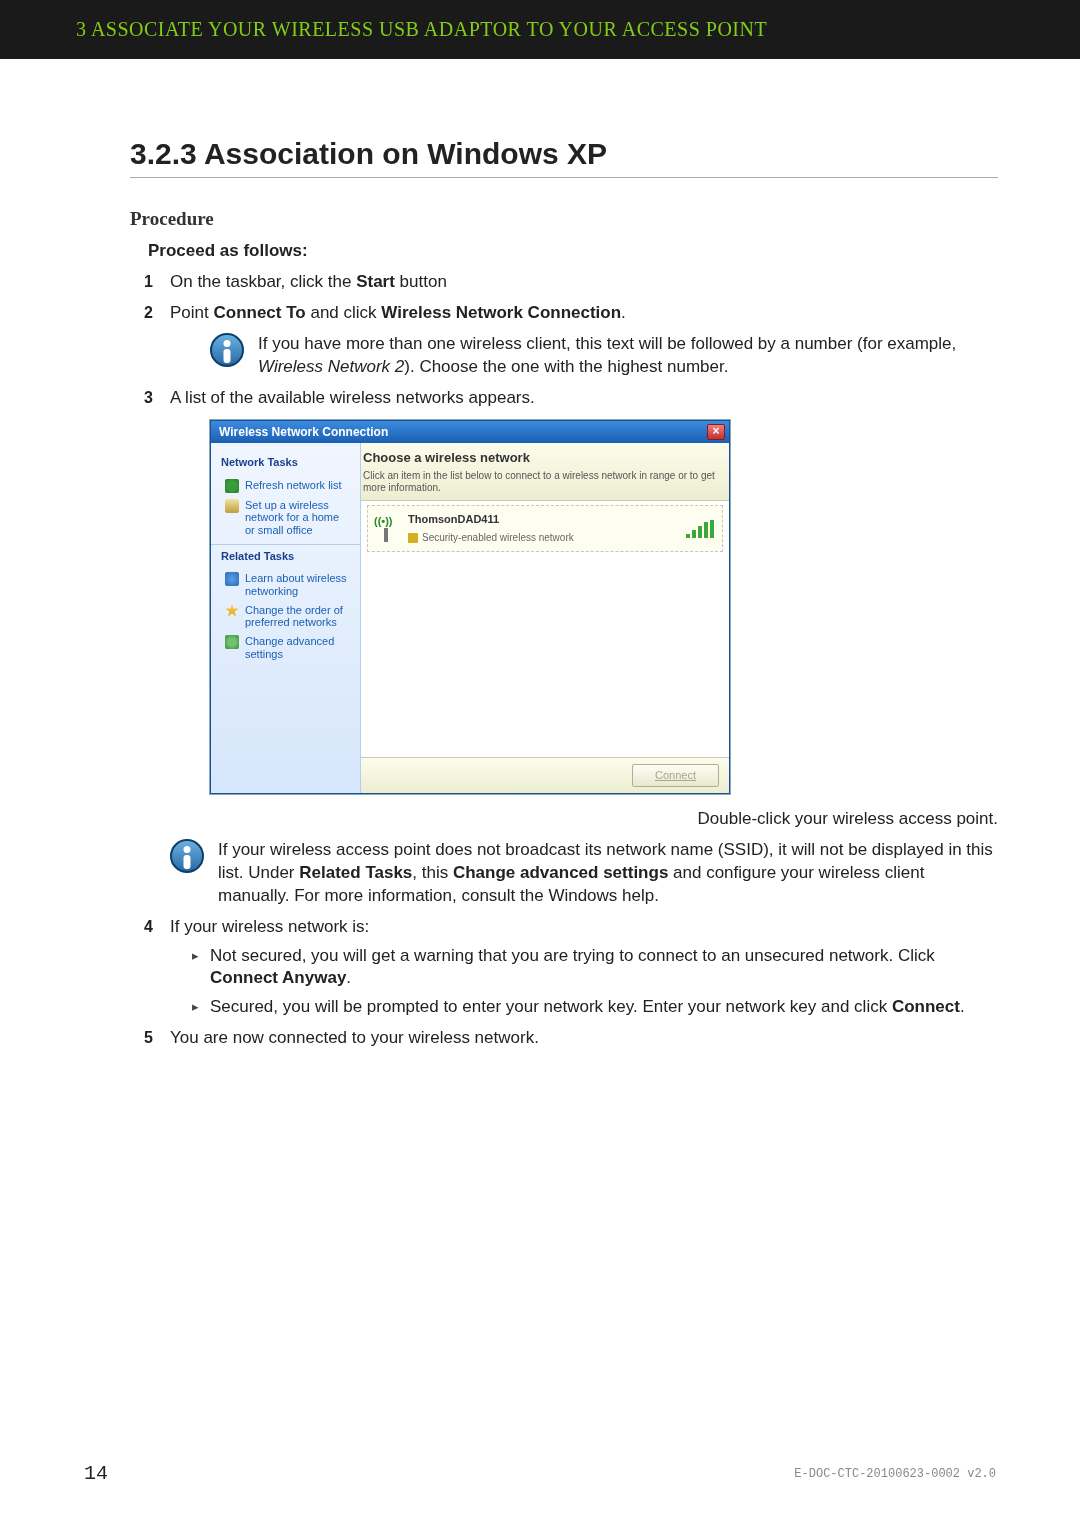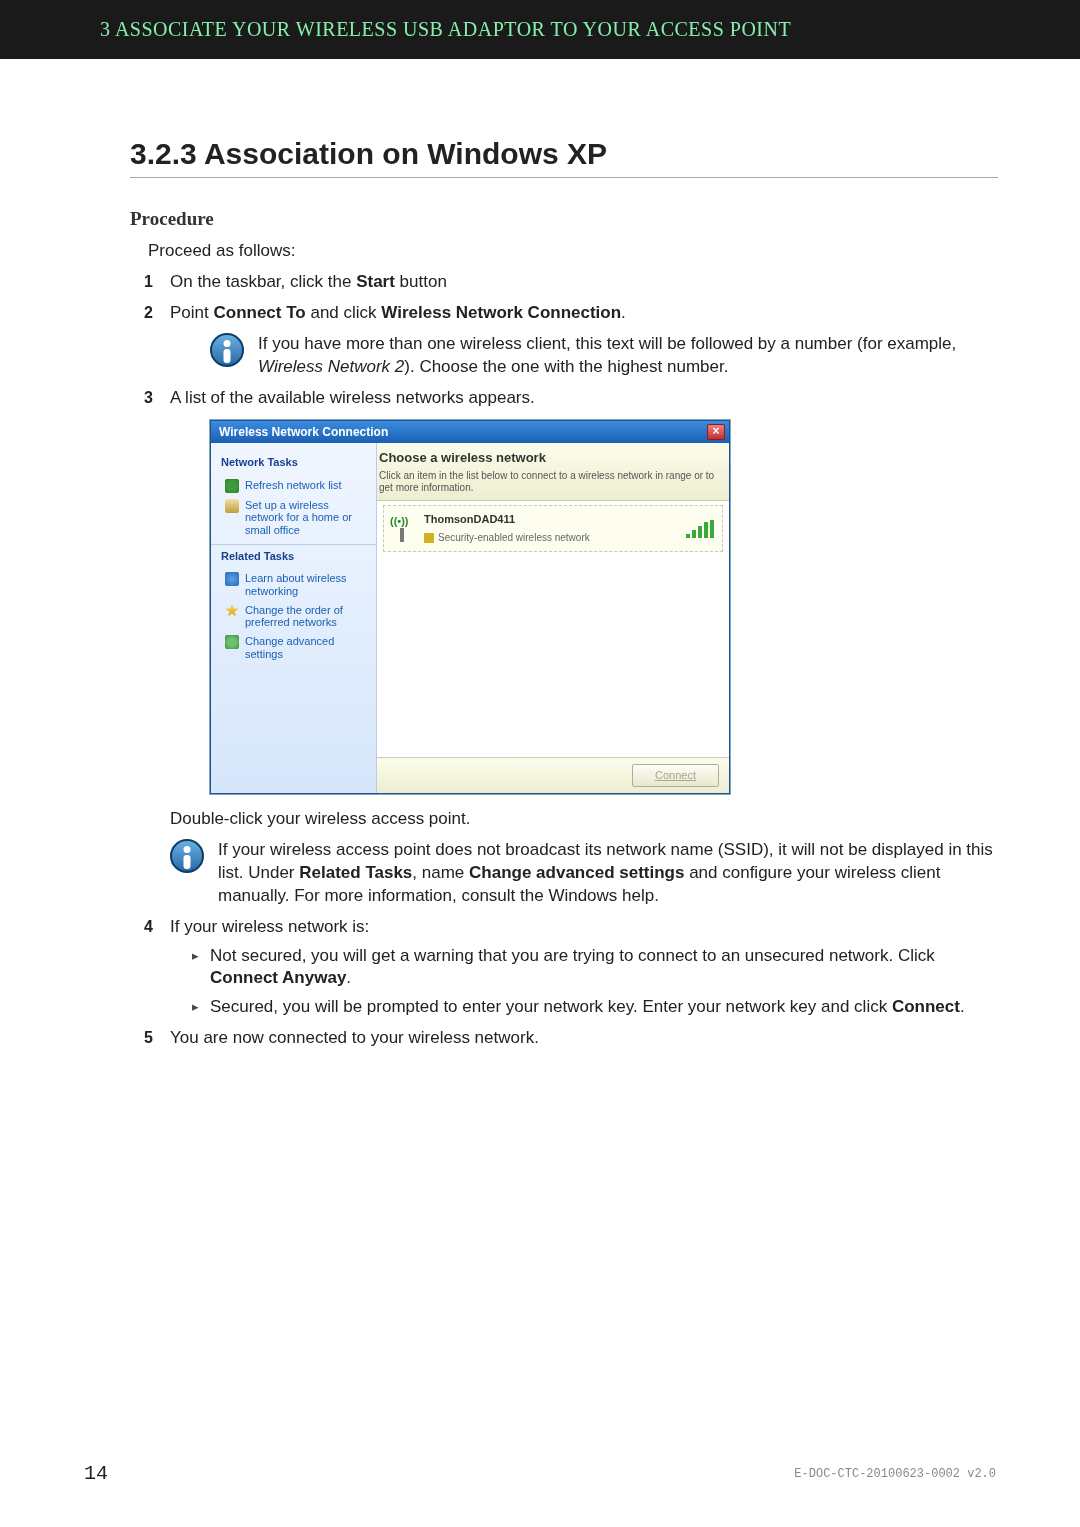--- a/index.html
+++ b/index.html
@@ -6,22 +6,22 @@
   body {
     font-family: Georgia, "Times New Roman", serif;
     width: 1080px;
     height: 1527px;
     background: #fff;
     position: relative;
     color: #222;
   }
   .top-bar {
     background: #1a1a1a;
-    color: #86efac;
-    padding: 18px 0 18px 100px;
+    color: #84cc16;
+    padding: 18px 0 18px 76px;
     font-size: 20px;
     letter-spacing: 0.5px;
   }
   .tabs-row {
     height: 30px;
   }
   .content {
     padding: 48px 82px 0 82px;
     margin-left: 48px;
   }
@@ -43,20 +43,21 @@
   }
   .body-text {
     font-family: "Gill Sans", "Segoe UI", Arial, sans-serif;
     font-size: 17px;
     line-height: 1.35;
     color: #222;
   }
   .intro {
     margin-left: 18px;
     margin-bottom: 8px;
+    font-weight: bold;
   }
   ol.steps {
     list-style: none;
     margin-left: 0;
   }
   ol.steps > li {
     position: relative;
     padding-left: 40px;
     margin-bottom: 8px;
   }
@@ -145,21 +146,21 @@
     line-height: 12px;
     font-weight: 700;
     font-size: 12px;
   }
   .xp-body {
     display: flex;
     background: #fff;
     min-height: 350px;
   }
   .xp-side {
-    width: 166px;
+    width: 150px;
     background: linear-gradient(#f0f6ff, #d6e6fb);
     border-right: 1px solid #b8cde8;
     padding: 8px 0;
   }
   .xp-side-group-title {
     color: #1a3f8f;
     font-weight: 700;
     padding: 4px 10px 6px 10px;
     border-top: 1px solid #b8cde8;
     margin-top: 4px;
@@ -377,26 +378,26 @@
                 </div>
               </div>
             </div>
             <div class="xp-footer">
               <span class="xp-connect-btn">Connect</span>
             </div>
           </div>
         </div>
       </div>
 
-      <div style="margin-left:0; margin-bottom:6px;">Double-click your wireless access point.</div>
+      <div style="margin-left:0; margin-bottom:6px;text-align:right;">Double-click your wireless access point.</div>
 
       <div class="note-row" style="margin-left:0;">
         <div class="info-icon"></div>
         <div class="note-text">
-          <span>If your wireless access point does not broadcast its network name (SSID), it will not be displayed in this list. Under </span><strong>Related Tasks</strong><span>, name </span><strong>Change advanced settings</strong><span> and configure your wireless client manually. For more information, consult the Windows help.</span>
+          <span>If your wireless access point does not broadcast its network name (SSID), it will not be displayed in this list. Under </span><strong>Related Tasks</strong><span>, this </span><strong>Change advanced settings</strong><span> and configure your wireless client manually. For more information, consult the Windows help.</span>
         </div>
       </div>
     </li>
 
     <li>
       <span class="num">4</span>
       <span>If your wireless network is:</span>
       <ul class="bullets">
         <li>
           <span>Not secured, you will get a warning that you are trying to connect to an unsecured network. Click </span><strong>Connect Anyway</strong><span>.</span>

